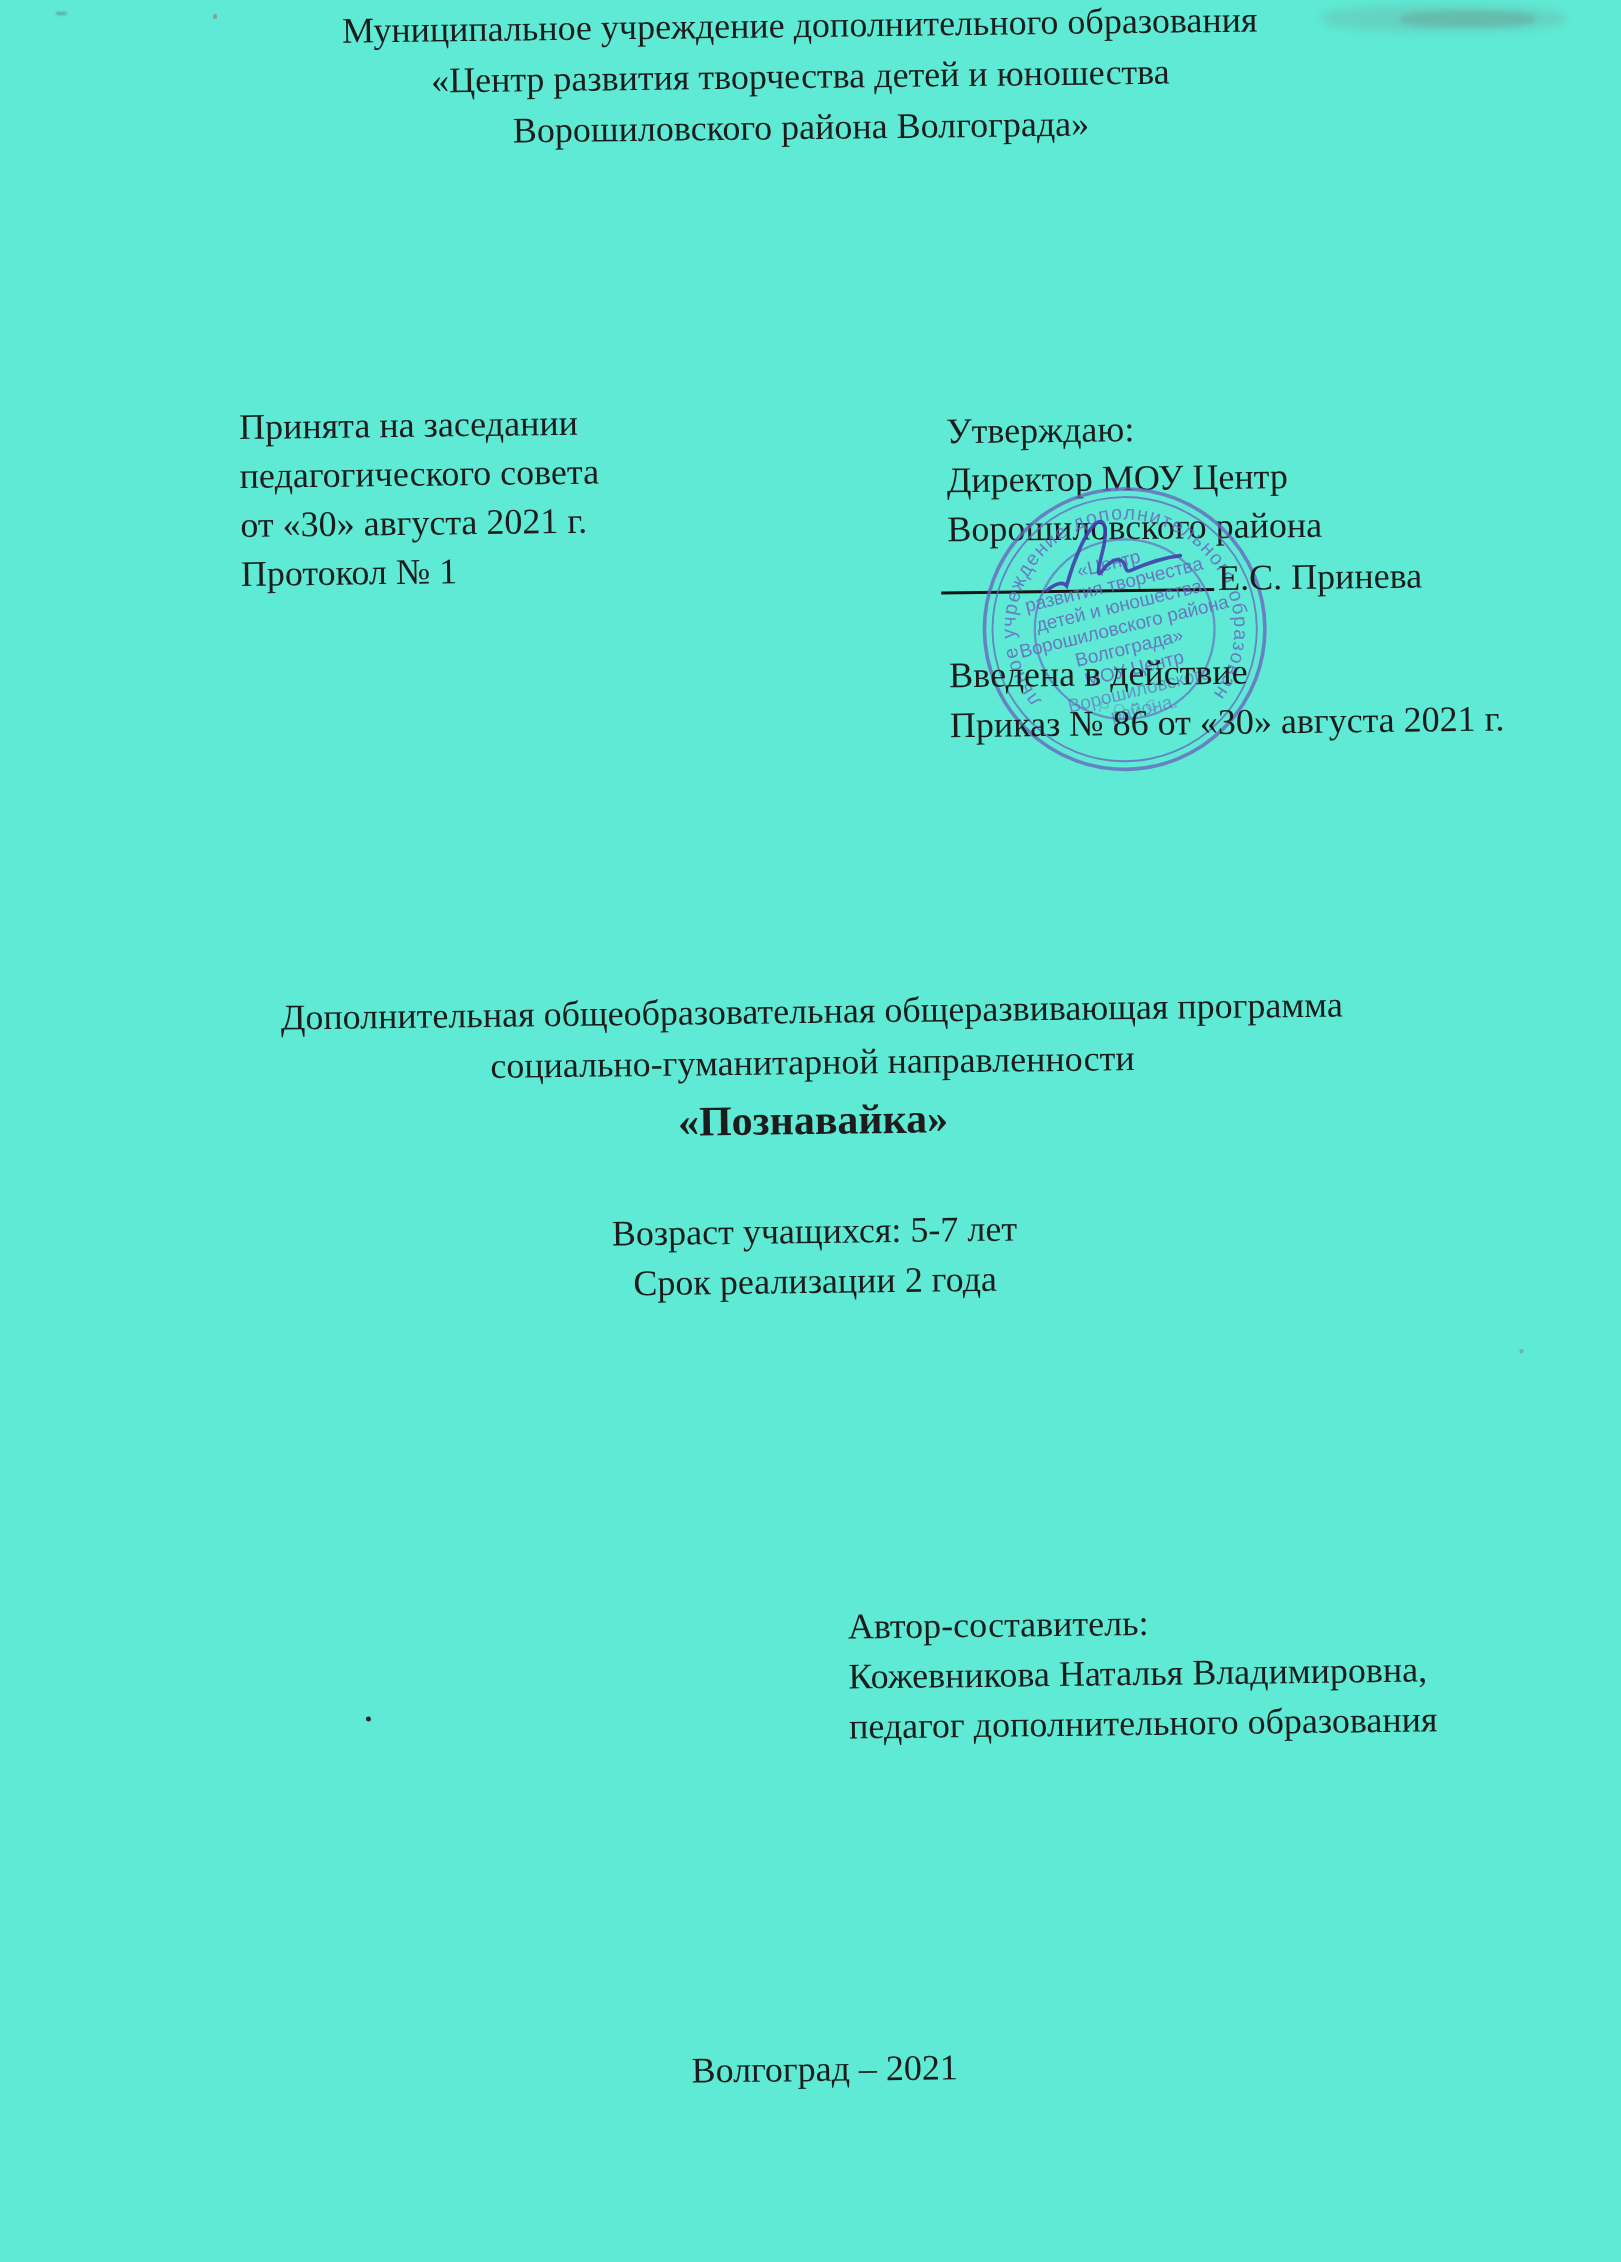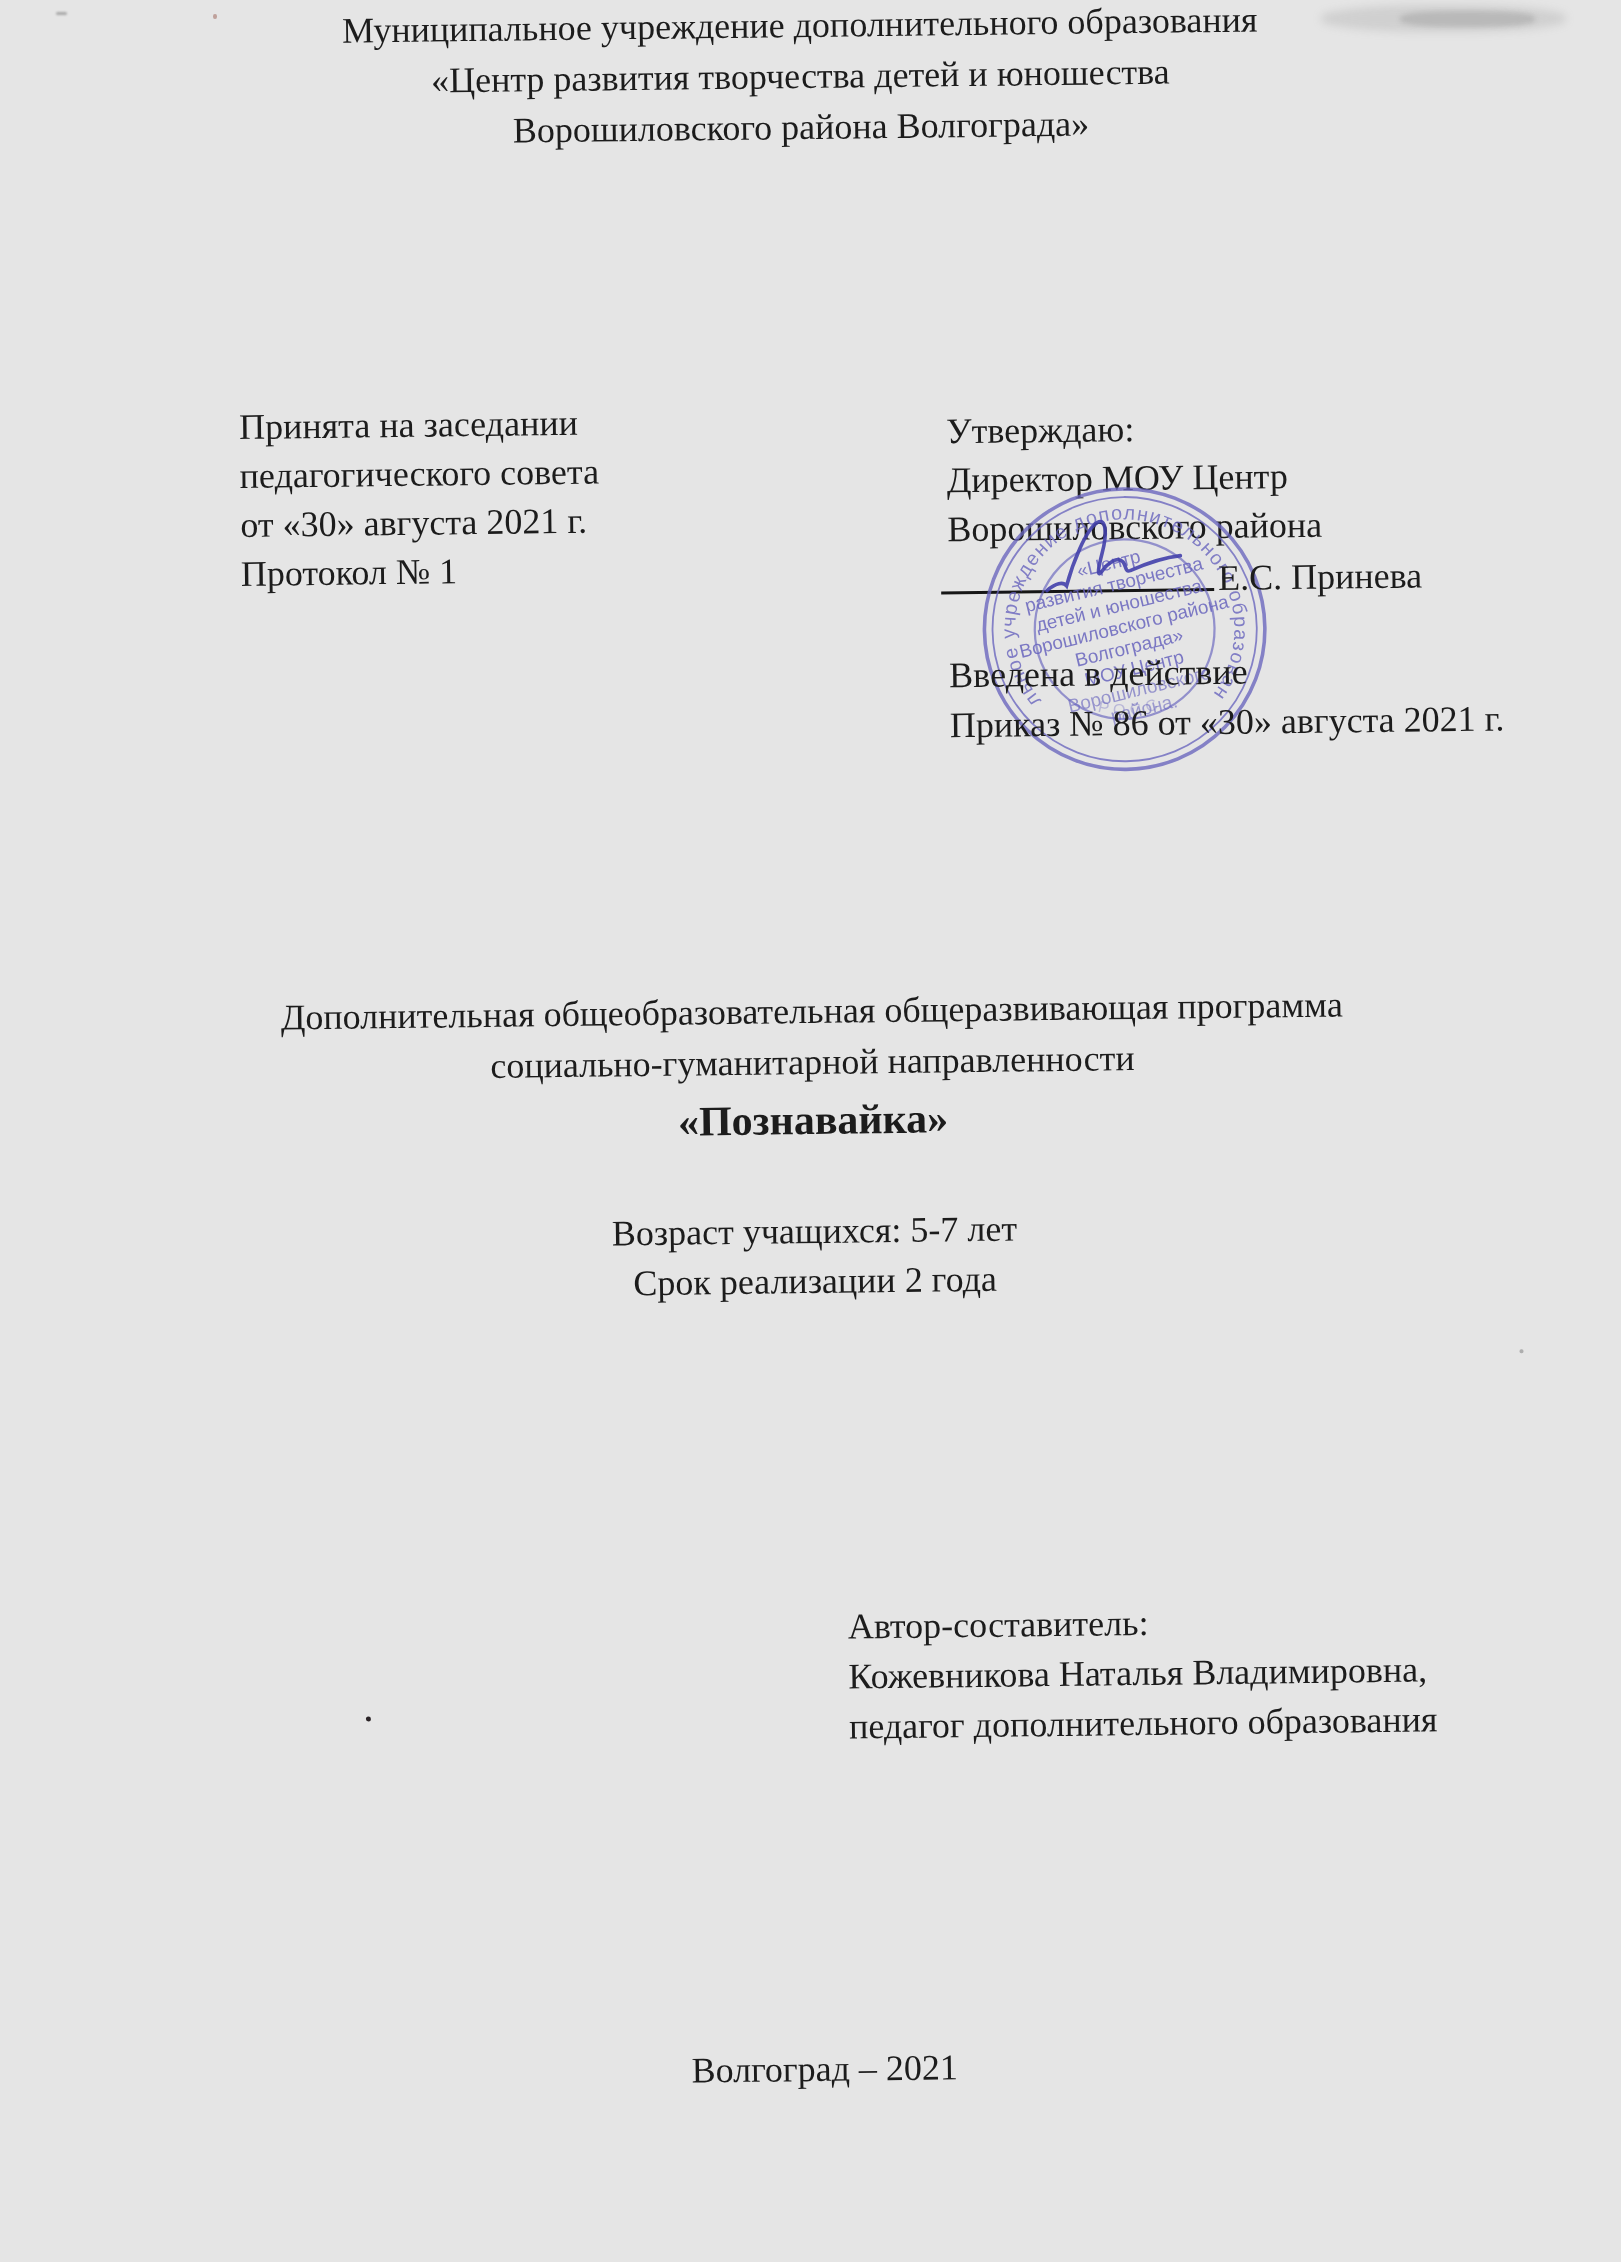--- a/index.html
+++ b/index.html
@@ -1,19 +1,19 @@
 <!DOCTYPE html>
 <html style="font-size:14.4px"><head>
 <meta charset="utf-8">
 <style>
   html,body{margin:0;padding:0;background:#ffffff;}
   .sheet{
     position:relative;
     width:1621px;height:2263px;
-    background:#e5e5e5;
+    background:#5eead4;
     overflow:hidden;
     font-family:"Liberation Serif","DejaVu Serif",serif;
     color:#1c1c1c;
   }
   .tilt{position:absolute;inset:0;transform:rotate(-0.7deg);transform-origin:50% 40%;}
   .line{white-space:nowrap;}
 
   .header-block{
     position:absolute;left:0;right:0;top:154;
     text-align:center;font-size:36px;line-height:51px;

